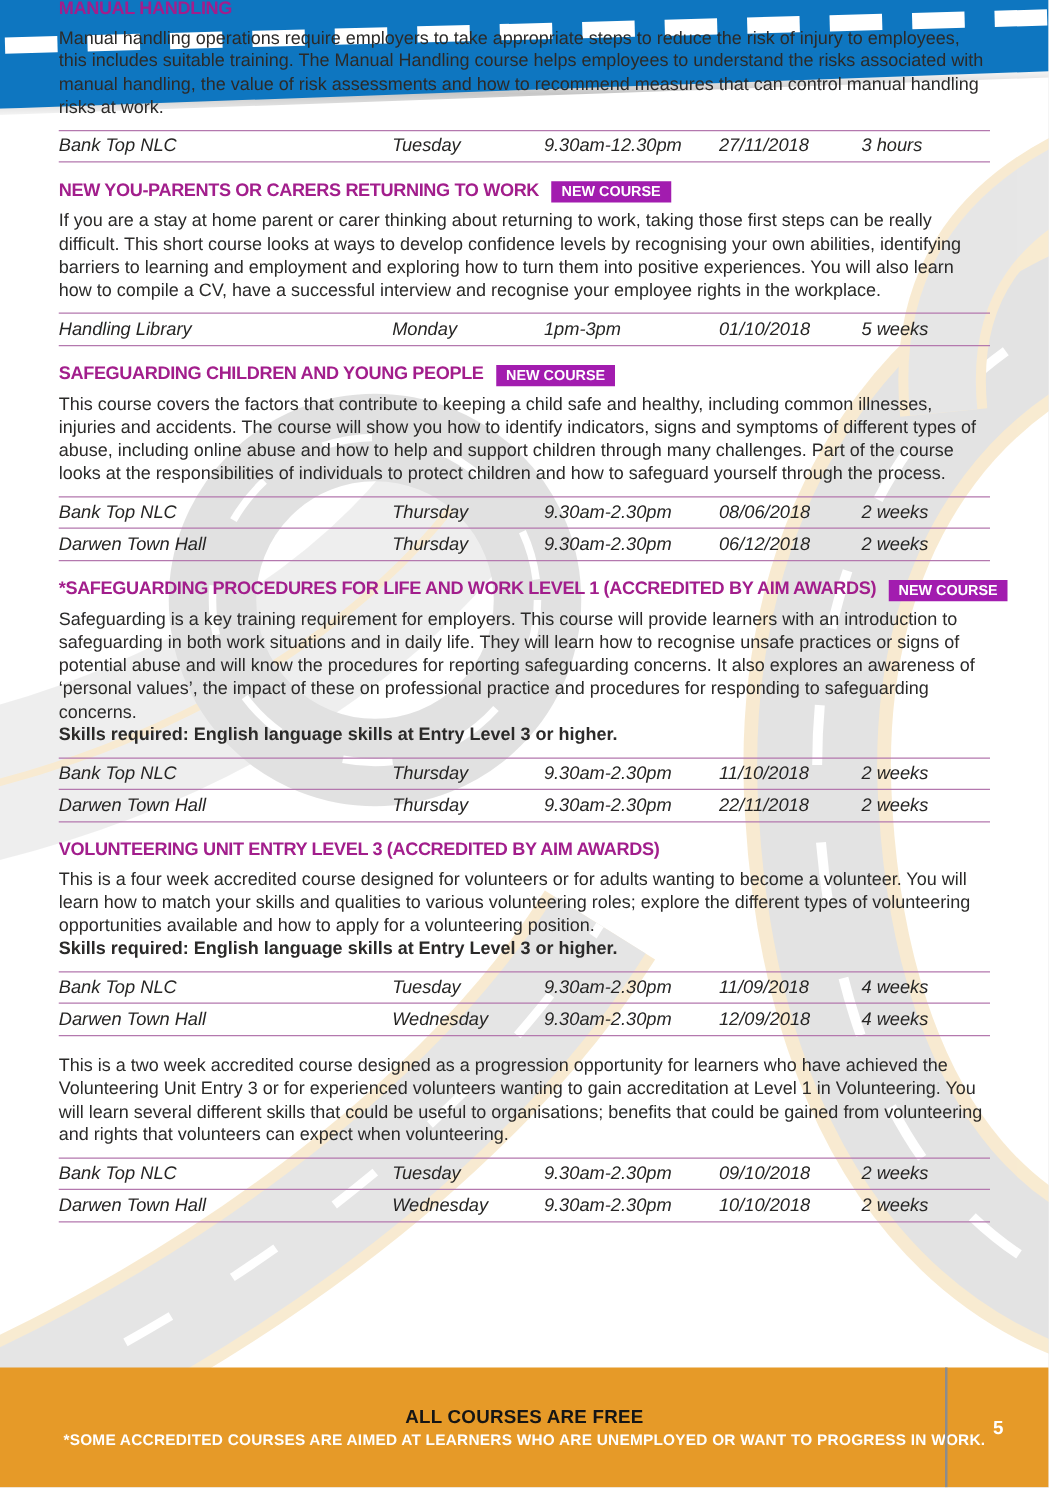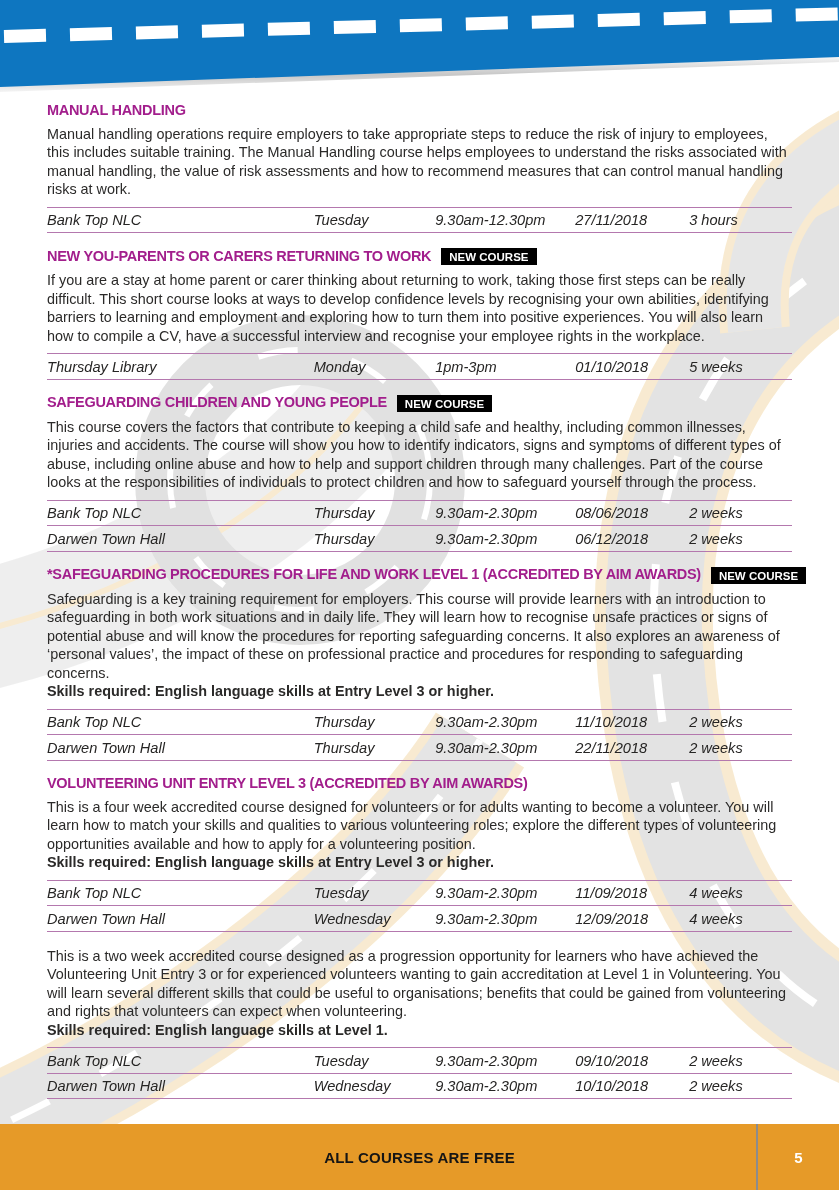--- a/index.html
+++ b/index.html
@@ -22,45 +22,45 @@
     clip-path:polygon(0 30px, 839px 0, 839px 62px, 0 92px);
     background:linear-gradient(180deg, rgba(0,0,0,0) 55%, rgba(0,0,0,0.22) 78%, rgba(0,0,0,0) 100%);
   }
   .dashes {
     position:absolute; left:4px; top:30px; width:900px;
     display:flex; gap:24px;
     transform:rotate(-1.55deg); transform-origin:left center;
   }
   .dash { width:42px; height:13px; background:#ffffff; flex:0 0 auto; }
   
-  .content { position:absolute; left:47px; right:47px; top:0; padding-top:103px; }
+  .content { position:absolute; left:47px; right:47px; top:0; }
   .course + .course { margin-top:15px; }
   .course-head { display:flex; align-items:center; gap:10px; white-space:nowrap; }
   .course-head h2 {
     font-size:14.5px; font-weight:bold; color:#A21E8C;
     letter-spacing:-0.3px; line-height:1.1;
   }
   .badge {
-    background:#000000; color:#ffffff; font-weight:bold;
+    background:#a21caf; color:#ffffff; font-weight:bold;
     font-size:11.5px; padding:3px 8px 2px 8px; letter-spacing:0;
   }
   .desc { margin-top:6px; font-size:14.4px; line-height:18.5px; color:#2b2a29; }
   .skills { font-size:14.4px; line-height:18.5px; font-weight:bold; color:#2b2a29; }
   
   .sched { margin-top:8px; border-bottom:1.5px solid #B478AE;font-style:italic; }
   .srow { display:flex; border-top:1.5px solid #B478AE; padding:4.5px 0 4px 0; }
   .cell { font-size:14.6px; color:#262524; }
   .cell.location { width:35.8%; }
   .cell.day      { width:16.3%; }
   .cell.time     { width:18.8%; }
   .cell.date     { width:15.3%; }
   .cell.duration { flex:1; }
   
   .footer {
-    position:absolute; left:0; right:0; bottom:0; height:66px;
+    position:absolute; left:0; right:0; bottom:0; height:96px;
     background:#E69A28; display:flex; flex-direction:column;
     justify-content:center; align-items:center; gap:2.5px; 
   }
   .footer .l1 { font-size:15px; font-weight:bold; color:#151515; letter-spacing:0.2px; }
   .footer .l2 { font-size:14.5px; font-weight:bold; color:#151515; }
   .footer .l3 { font-size:12.3px; font-weight:bold; color:#ffffff; letter-spacing:0.2px; }
   .page-divider { position:absolute; right:81px; top:0; bottom:0; width:2px; background:#8c8c8c; }
   .page-number {
     position:absolute; right:0; top:0; bottom:0; width:81px;
     display:flex; align-items:center; justify-content:center;
@@ -132,21 +132,21 @@
     </section>
 
     <section class="course">
       <div class="course-head">
         <h2>NEW YOU-PARENTS OR CARERS RETURNING TO WORK</h2>
         <span class="badge">NEW COURSE</span>
       </div>
       <p class="desc">If you are a stay at home parent or carer thinking about returning to work, taking those first steps can be really difficult. This short course looks at ways to develop confidence levels by recognising your own abilities, identifying barriers to learning and employment and exploring how to turn them into positive experiences. You will also learn how to compile a CV, have a successful interview and recognise your employee rights in the workplace.</p>
       <div class="sched">
         <div class="srow">
-          <span class="cell location">Thursday Library</span>
+          <span class="cell location">Handling Library</span>
           <span class="cell day">Monday</span>
           <span class="cell time">1pm-3pm</span>
           <span class="cell date">01/10/2018</span>
           <span class="cell duration">5 weeks</span>
         </div>
       </div>
     </section>
 
     <section class="course">
       <div class="course-head">
@@ -216,21 +216,20 @@
           <span class="cell day">Wednesday</span>
           <span class="cell time">9.30am-2.30pm</span>
           <span class="cell date">12/09/2018</span>
           <span class="cell duration">4 weeks</span>
         </div>
       </div>
     </section>
 
     <section class="course">
       <p class="desc">This is a two week accredited course designed as a progression opportunity for learners who have achieved the Volunteering Unit Entry 3 or for experienced volunteers wanting to gain accreditation at Level 1 in Volunteering. You will learn several different skills that could be useful to organisations; benefits that could be gained from volunteering and rights that volunteers can expect when volunteering.</p>
-      <p class="skills">Skills required: English language skills at Level 1.</p>
       <div class="sched">
         <div class="srow">
           <span class="cell location">Bank Top NLC</span>
           <span class="cell day">Tuesday</span>
           <span class="cell time">9.30am-2.30pm</span>
           <span class="cell date">09/10/2018</span>
           <span class="cell duration">2 weeks</span>
         </div>
         <div class="srow">
           <span class="cell location">Darwen Town Hall</span>
@@ -239,17 +238,18 @@
           <span class="cell date">10/10/2018</span>
           <span class="cell duration">2 weeks</span>
         </div>
       </div>
     </section>
 
   </div>
 
   <div class="footer">
     <div class="l1">ALL COURSES ARE FREE</div>
+    <div class="l3">*SOME ACCREDITED COURSES ARE AIMED AT LEARNERS WHO ARE UNEMPLOYED OR WANT TO PROGRESS IN WORK.</div>
     <div class="page-divider"></div>
     <div class="page-number">5</div>
   </div>
 
 </div>
 
 </body></html>

